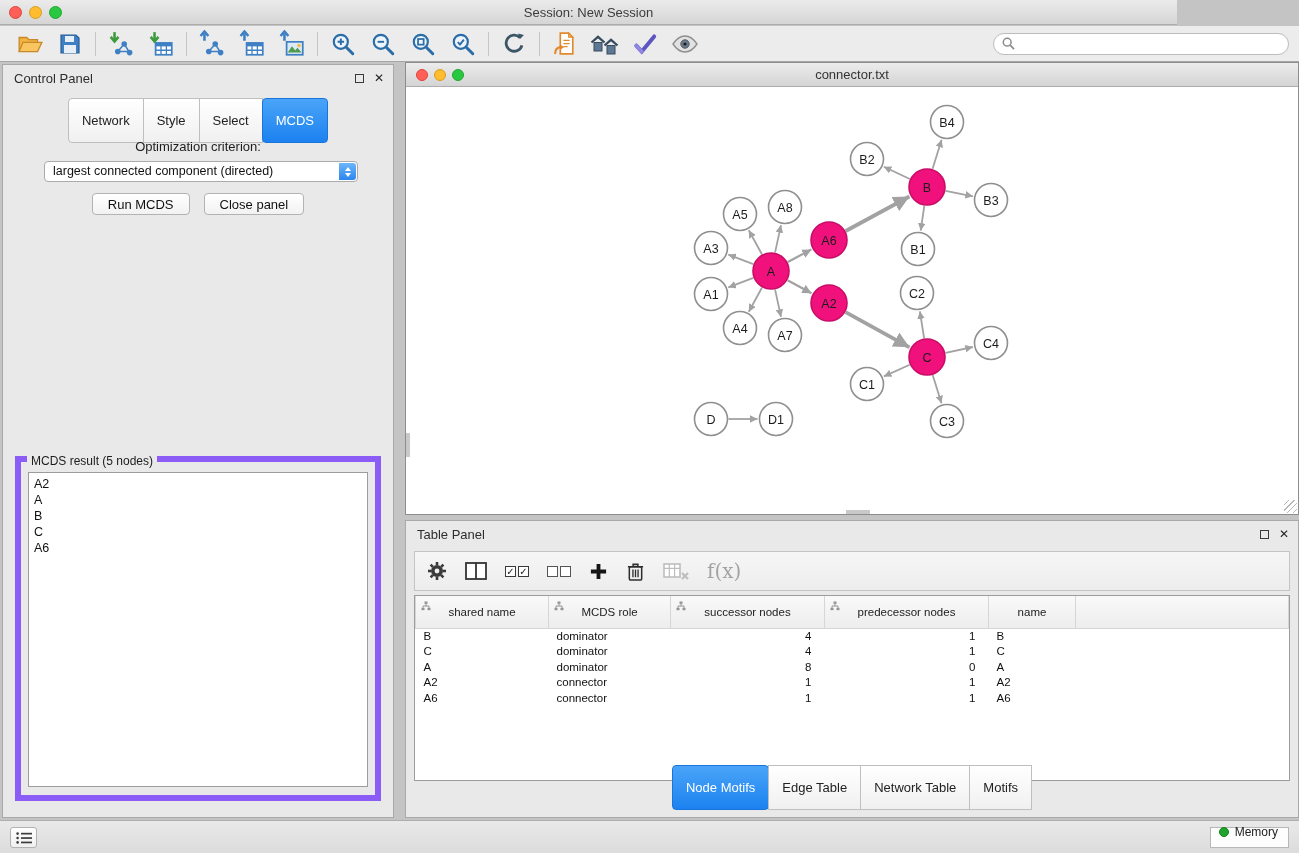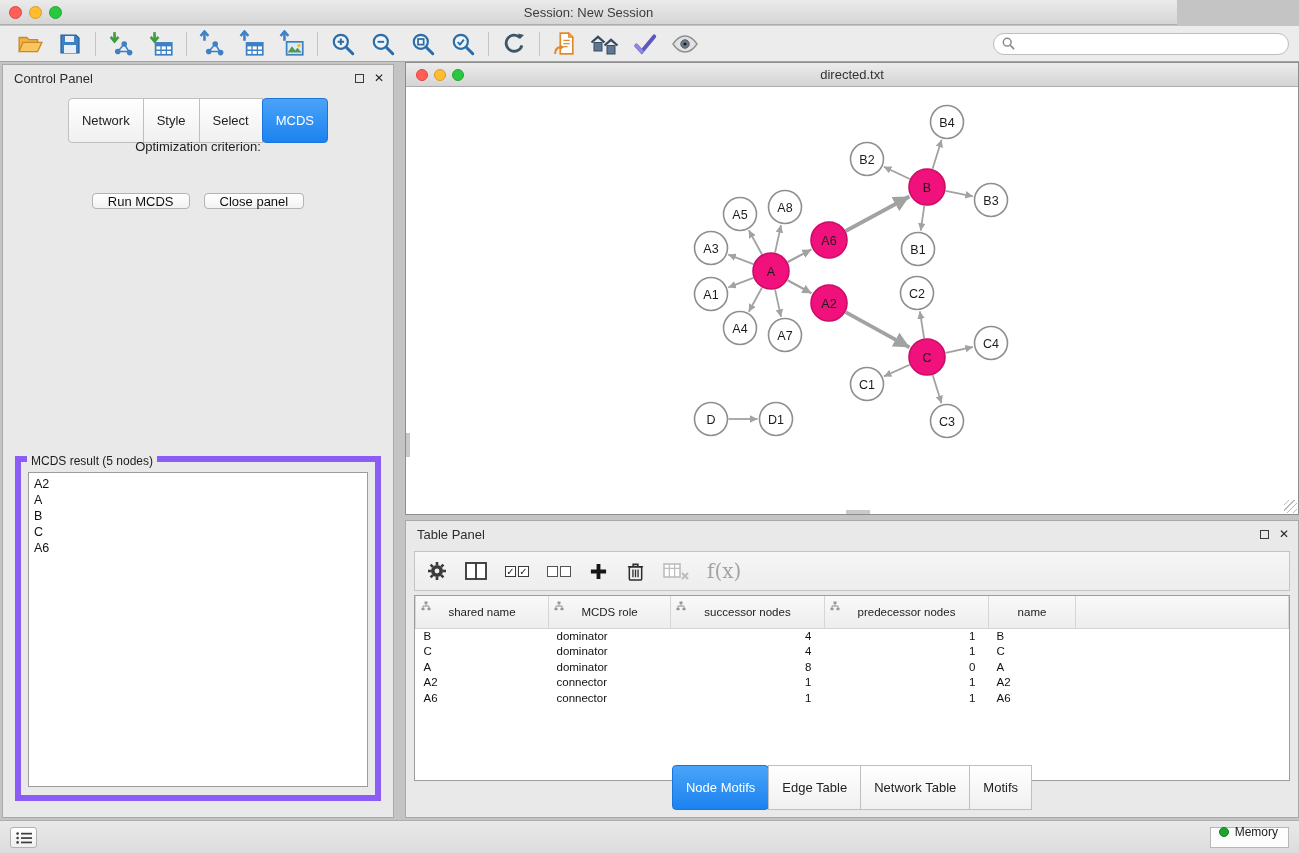--- a/index.html
+++ b/index.html
@@ -42,21 +42,21 @@
   .tab.active { background:linear-gradient(#4aa4f8,#1c82f0); color:#fff; border-color:#1a74dd; border-radius:4px; }
   .cp-optlabel { position:absolute; top:74px; width:100%; text-align:center; font-size:13px; color:#1d1d1d; }
   .cp-dropdown { position:absolute; top:96px; left:41px; width:314px; height:21px; background:#fff;
     border:1px solid #ababab; border-radius:4px; font-size:12.5px; color:#111; line-height:19px; padding-left:8px; }
   .stepper { position:absolute; right:1px; top:1px; width:17px; height:17px;
     background:linear-gradient(#6db5fa,#2c86ef); border-radius:0 3px 3px 0;
     display:flex; flex-direction:column; align-items:center; justify-content:center; gap:2px; }
   .tri-up { width:0; height:0; border-left:3.5px solid transparent; border-right:3.5px solid transparent; border-bottom:4px solid #fff; }
   .tri-down { width:0; height:0; border-left:3.5px solid transparent; border-right:3.5px solid transparent; border-top:4px solid #fff; }
   .cp-buttons { position:absolute; top:128px; width:100%; display:flex; justify-content:center; gap:14px; }
-  .pushbtn { height:16px; padding:0 15px; font-size:13px; color:#111;
+  .pushbtn { height:22px; padding:0 15px; font-size:13px; color:#111;
     background:linear-gradient(#ffffff,#f2f2f2); border:1px solid #b3b3b3; border-radius:4px; }
   .groupbox { position:absolute; left:12px; right:12px; top:391px; bottom:16px; border:6px solid #8b5cf6; }
   .groupbox .legend { position:absolute; top:-8px; left:6px; background:#e9e9e9; padding:0 4px; font-size:12px; color:#1c1c1c; }
   .resultlist { position:absolute; left:7px; right:7px; top:10px; bottom:8px; background:#fff;
     border:1px solid #9c9c9c; padding:3px 5px; overflow:hidden; }
   .mcds-item { font-size:12.5px; line-height:16px; color:#111; }
 
   
   .net-window { position:absolute; left:405px; top:62px; width:894px; height:453px;
     background:#fff; border:1px solid #8d8d8d; }
@@ -259,20 +259,27 @@
     <span class="float-box"></span>
     <button class="close-x">✕</button>
   </div>
   <div class="cp-tabs">
     <button class="tab">Network</button>
     <button class="tab">Style</button>
     <button class="tab">Select</button>
     <button class="tab active">MCDS</button>
   </div>
   <div class="cp-optlabel">Optimization criterion:</div>
+  <div class="cp-dropdown">
+    <span>largest connected component (directed)</span>
+    <span class="stepper">
+      <span class="tri-up"></span>
+        <span class="tri-down"></span>
+    </span>
+  </div>
   <div class="cp-buttons">
     <button class="pushbtn">Run MCDS</button>
     <button class="pushbtn">Close panel</button>
   </div>
   <div class="groupbox">
     <span class="legend">MCDS result (5 nodes)</span>
     <div class="resultlist">
         <div class="mcds-item">A2</div>
         <div class="mcds-item">A</div>
         <div class="mcds-item">B</div>
@@ -282,21 +289,21 @@
   </div>
 </div>
 
 <div class="net-window">
   <div class="net-titlebar">
     <div class="traffic">
       <span class="light red"></span>
       <span class="light yellow"></span>
       <span class="light green"></span>
     </div>
-    <div class="net-title">directed.txt</div>
+    <div class="net-title">connector.txt</div>
   </div>
   <div class="net-canvas">
     <svg id="graph-svg" width="892" height="426">
       <defs>
         <marker id="arrowhead" viewBox="0 0 8 8" refX="8" refY="4" markerWidth="4.2" markerHeight="4.2" orient="auto">
           <path d="M0,0 L8,4 L0,8 z" fill="#a2a2a2"></path>
         </marker>
       </defs>
     <line x1="347.3" y1="189.8" x2="322.3" y2="199.4" stroke="#a2a2a2" stroke-width="1.8" marker-end="url(#arrowhead)"></line>
         <line x1="347.3" y1="176.2" x2="322.3" y2="166.6" stroke="#a2a2a2" stroke-width="1.8" marker-end="url(#arrowhead)"></line>

